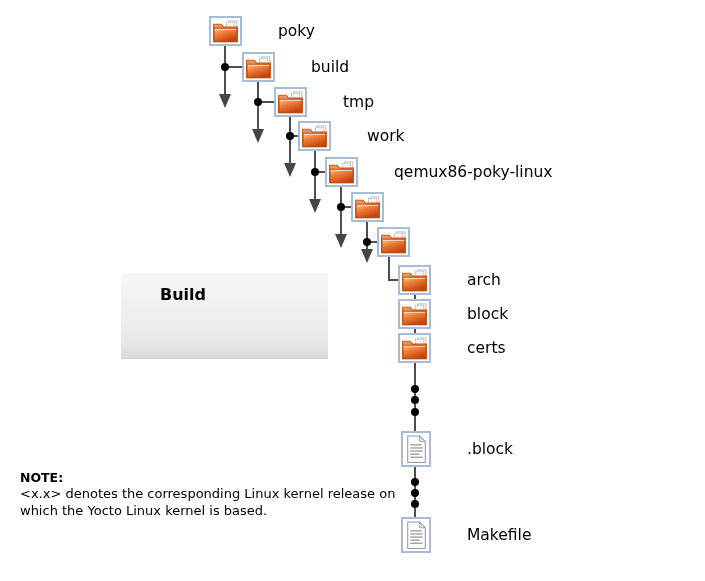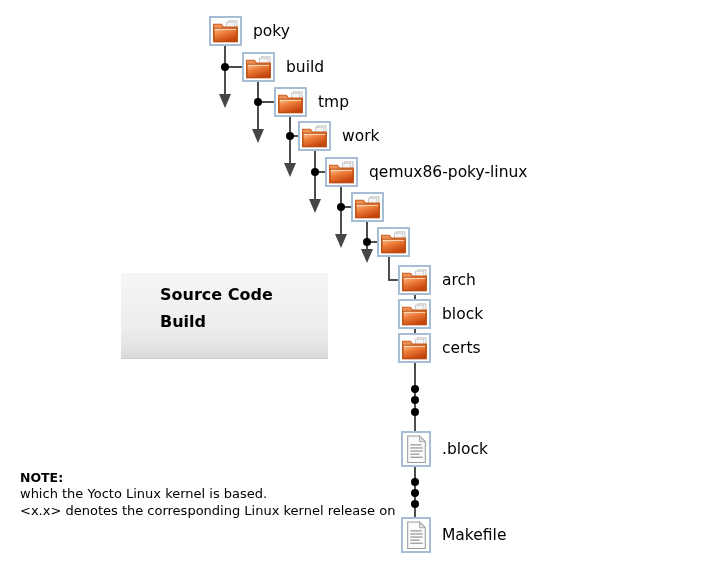--- a/index.html
+++ b/index.html
@@ -9,21 +9,21 @@
   }
   
   .iconbox{
     position:absolute;box-sizing:border-box;background:#fff;
     border:2px solid #a7bdd6;display:flex;align-items:center;justify-content:center;
   }
   .iconbox.folder{width:33px;height:30px;}
   .iconbox.file{width:30px;height:36px;}
   
   .nodelabel{
-    position:absolute;font-size:15.5px;line-height:22px;height:22px;white-space:nowrap;
+    position:absolute;font-size:15.5px;line-height:22px;height:22px;white-space:nowrap;margin-left:25px;
   }
   
   .vline,.hline{position:absolute;background:#4d4d4d;}
   .vline{width:2px;}
   .hline{height:2px;}
   .dot{position:absolute;width:8px;height:8px;border-radius:50%;background:#000;}
   .arrowhead{
     position:absolute;width:0;height:0;
     border-left:6px solid transparent;border-right:6px solid transparent;
     border-top:14px solid #464646;
@@ -199,23 +199,22 @@
   <div class="nodelabel" style="left:442px;top:438px;">.block</div>
 
   <span class="iconbox file" style="left:401px;top:517px;">
     <svg class="glyph" viewBox="0 0 20 28" width="21" height="29">
         <use href="#file-glyph"></use>
       </svg>
   </span>
   <div class="nodelabel" style="left:442px;top:524px;">Makefile</div>
 
   <div class="callout">
-    <div class="cline">Source Code</div>
     <div class="cline">Build</div>
   </div>
 
   <div class="note">
     <div class="ntitle">NOTE:</div>
+    <div class="nline">&lt;x.x&gt; denotes the corresponding Linux kernel release on</div>
     <div class="nline">which the Yocto Linux kernel is based.</div>
-    <div class="nline">&lt;x.x&gt; denotes the corresponding Linux kernel release on</div>
   </div>
 
 </div>
 
 </body></html>

